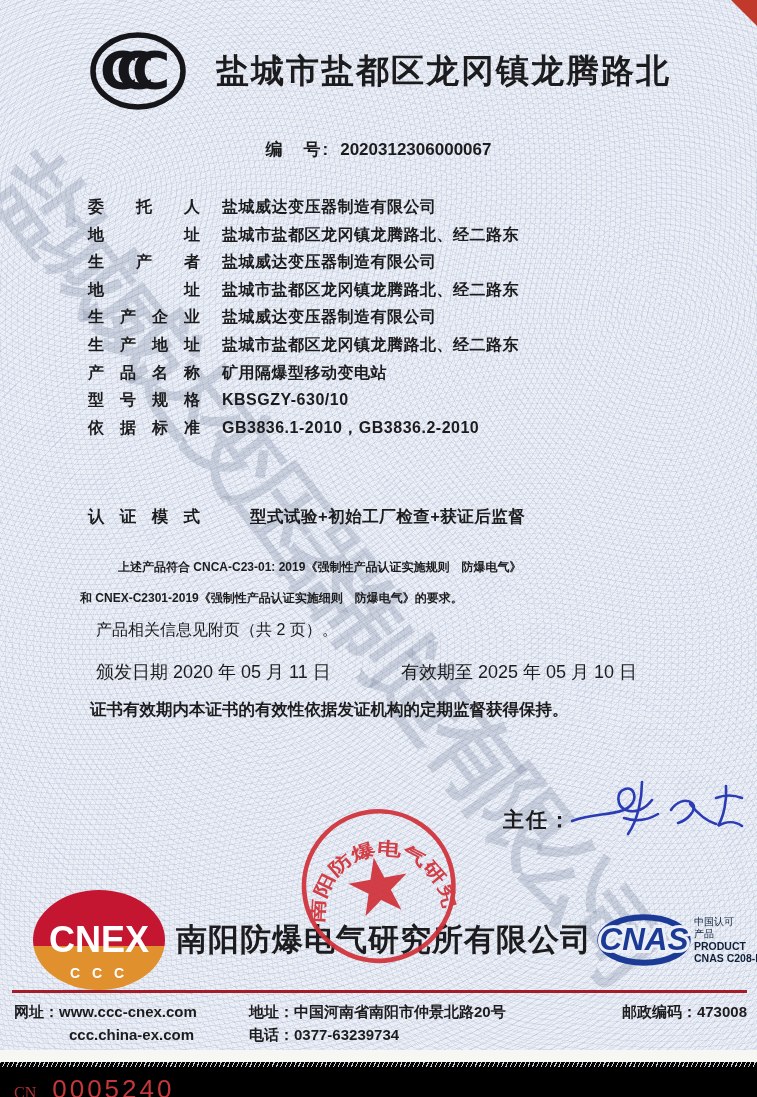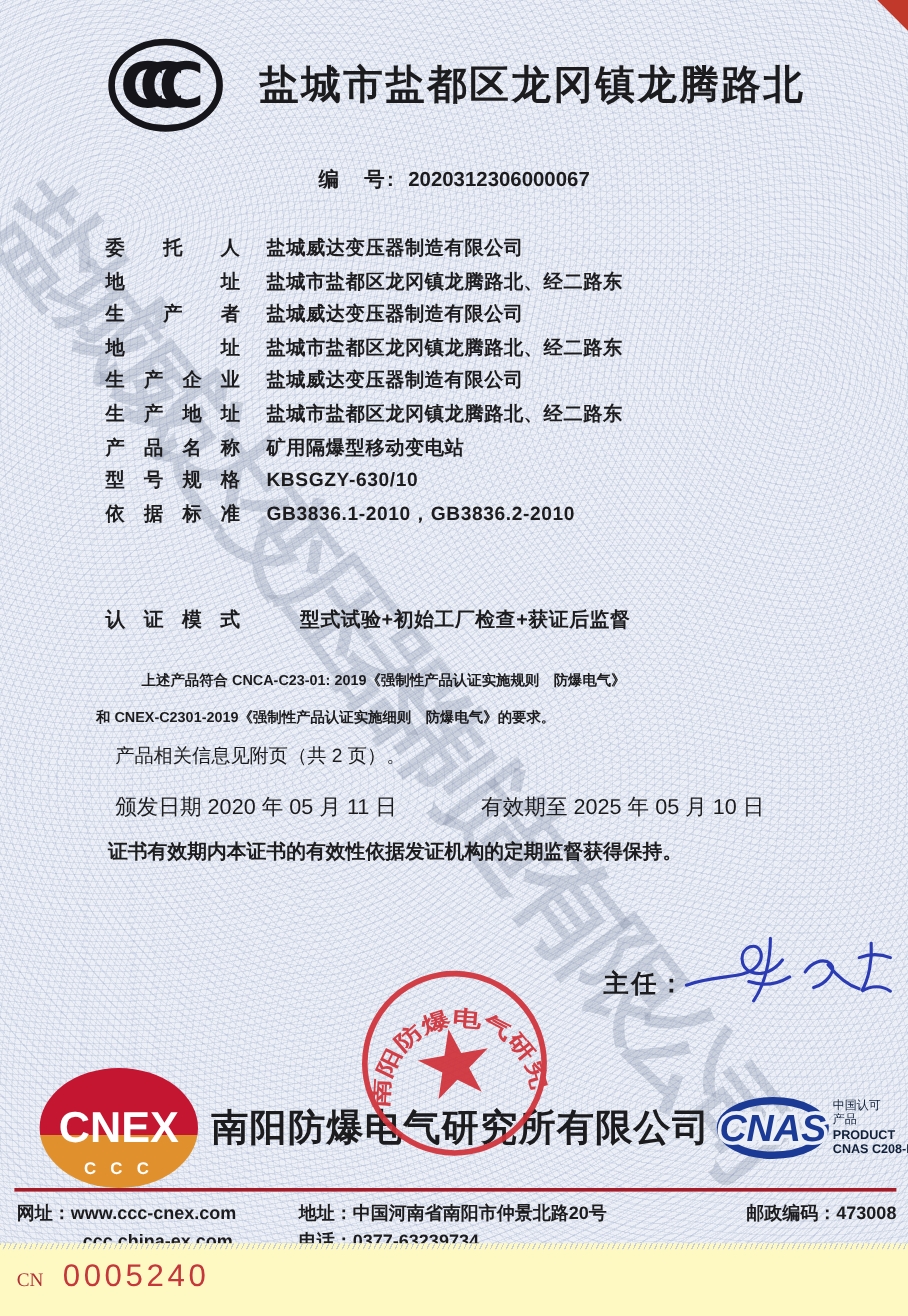--- a/index.html
+++ b/index.html
@@ -70,21 +70,21 @@
   .divider{position:absolute;left:12px;right:10px;top:990px;height:3px;background:#a21d28;z-index:2;}
   .footer{
     position:absolute;left:14px;right:10px;top:1000px;z-index:2;
     display:grid;grid-template-columns:235px 1fr 218px;
     font-size:15px;font-weight:bold;line-height:23px;
   }
   .fc1 .sub{text-align:center;}
   .fc3{text-align:right;}
   
   .strip{
-    position:absolute;left:0;bottom:0;width:757px;height:61px;background:#fef9c3;z-index:5;
+    position:absolute;left:0;bottom:0;width:757px;height:35px;background:#000000;z-index:5;
   }
   .strip::before{
     content:"";position:absolute;left:0;top:0;right:0;height:5px;
     background:repeating-linear-gradient(115deg,#c6ccd8 0 1px,transparent 1px 4px);
   }
   .serial{position:absolute;left:14px;top:12px;display:flex;align-items:baseline;}
   .serial .cn{font-family:"Liberation Serif",serif;color:#b13034;font-size:16px;margin-right:16px;}
   .serial .num{color:#c5373a;font-size:26px;letter-spacing:3px;font-weight:500;}
 </style>
 </head>

